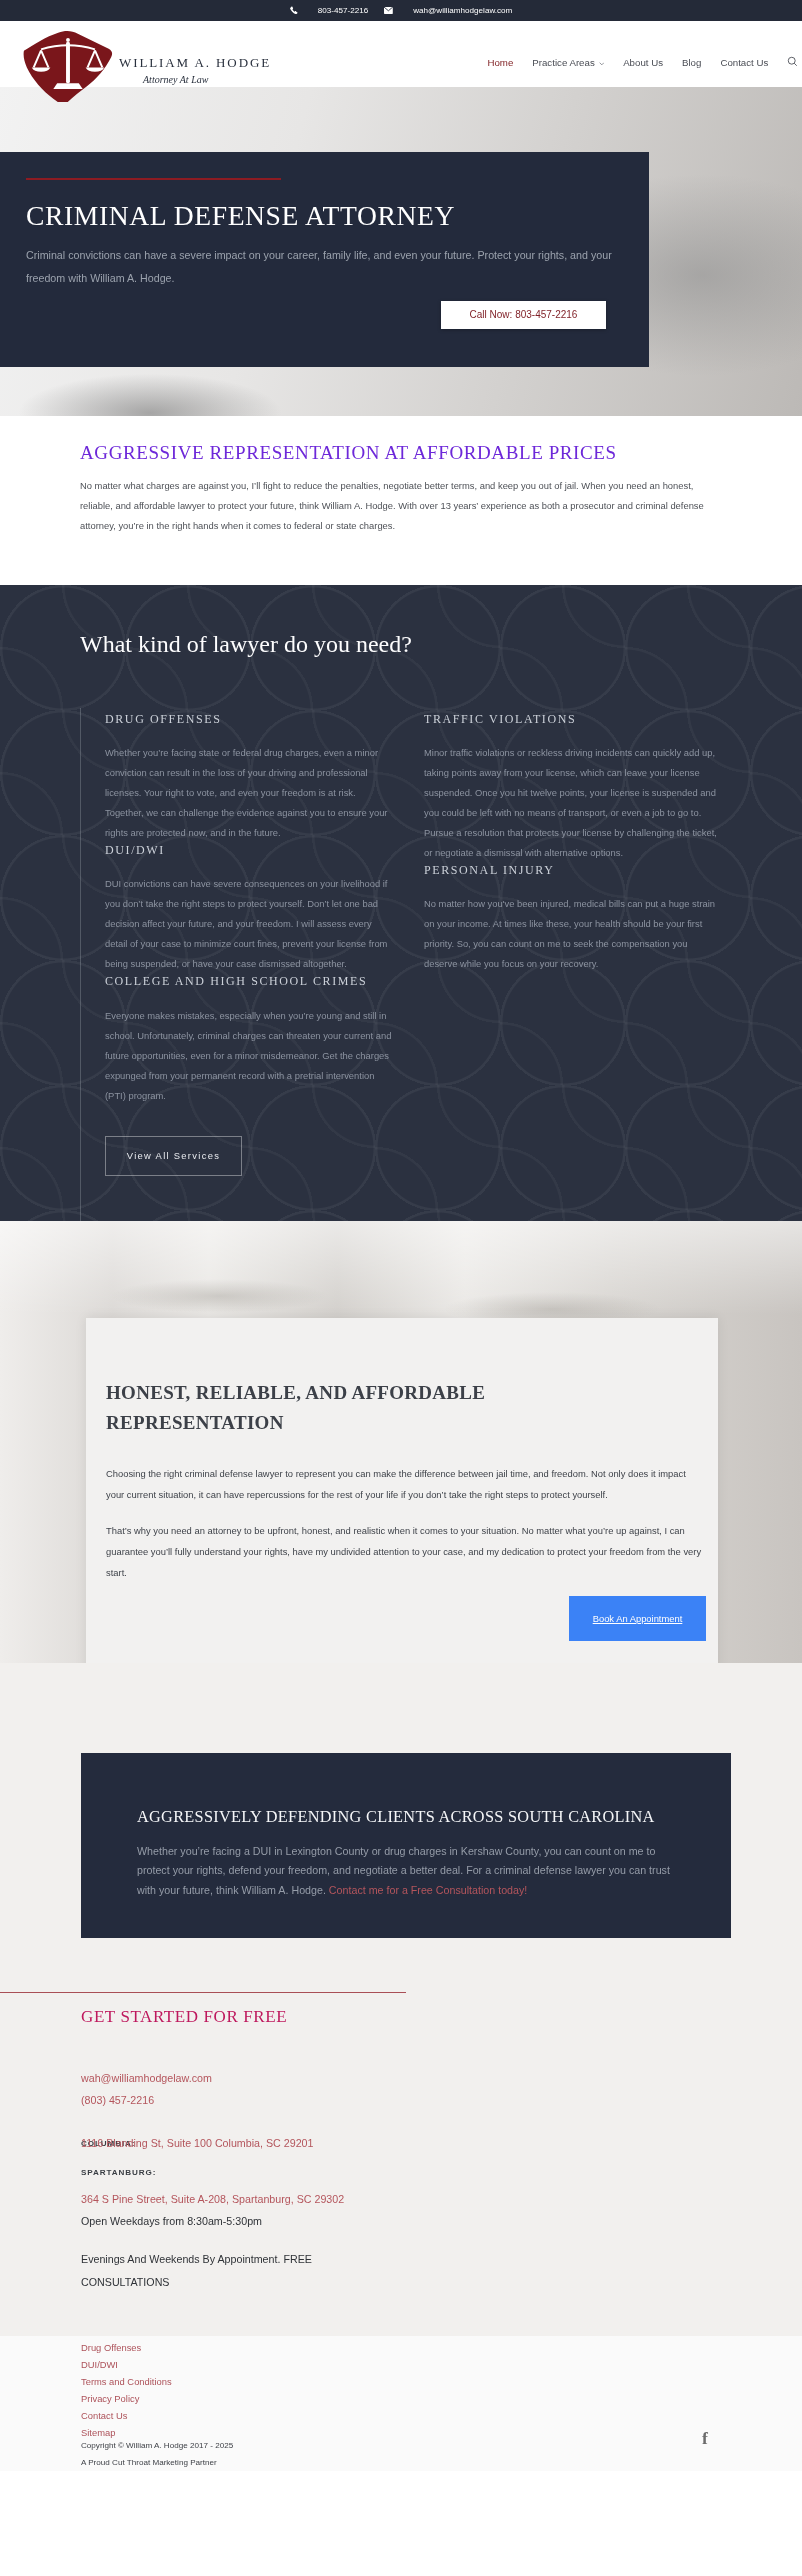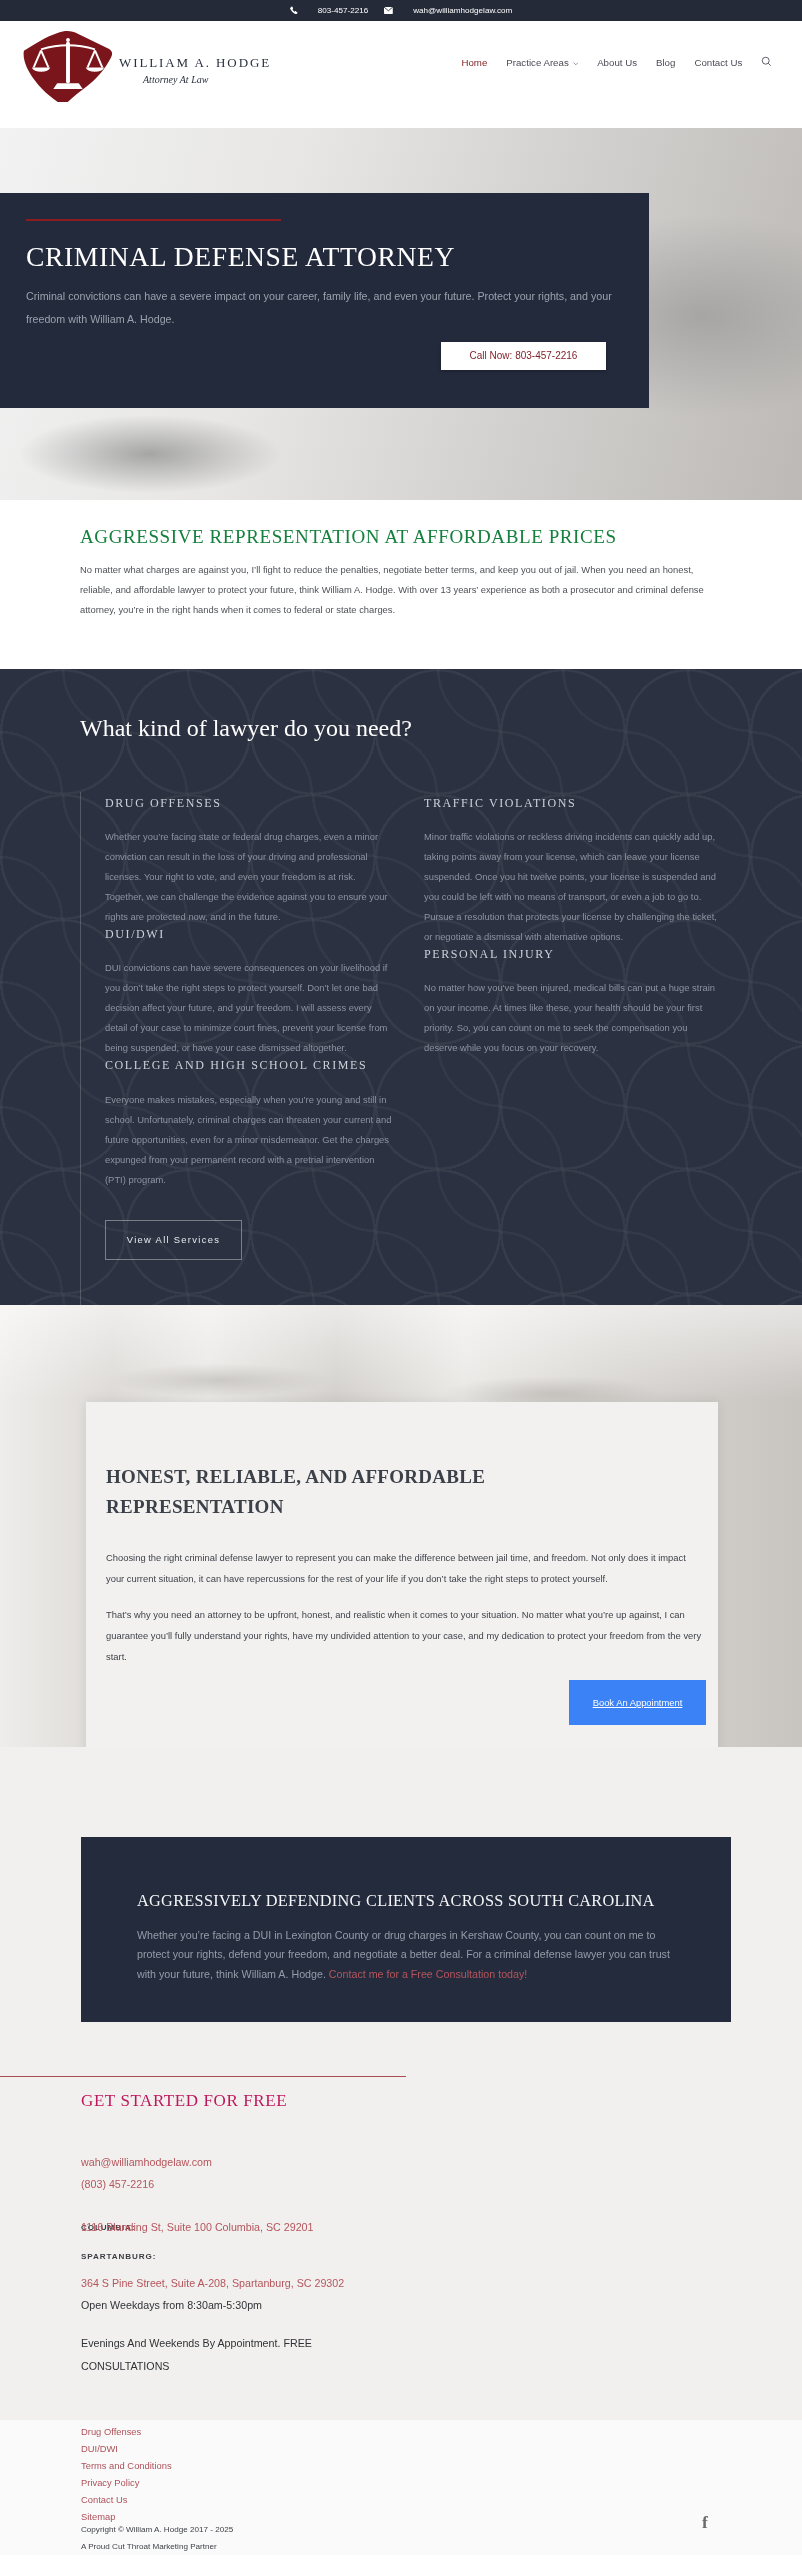--- a/index.html
+++ b/index.html
@@ -7,45 +7,45 @@
   .serif{font-family:"Liberation Serif","DejaVu Serif",serif;}
   a{text-decoration:none;}
   section{position:relative;overflow:visible;}
 
   
   .topbar{height:20.7px;background:#242a38;display:flex;align-items:center;justify-content:center;gap:16.3px;}
   .topbar .tb-item{display:flex;align-items:center;gap:20px;color:#ffffff;font-size:8.1px;}
   .topbar svg{display:block;}
 
   
-  .header{height:107px;background:#ffffff;z-index:30;}
+  .header{height:66px;background:#ffffff;z-index:30;}
   .logo-shape{position:absolute;left:19px;top:7.5px;width:98px;height:74px;z-index:31;}
   .brand-text{position:absolute;left:119px;top:34px;z-index:31;}
   .brand-name{font-family:"Liberation Serif","DejaVu Serif",serif;font-size:13px;letter-spacing:1.9px;color:#2a313e;}
   .brand-tag{font-family:"Liberation Serif","DejaVu Serif",serif;font-style:italic;font-size:10px;color:#2a313e;margin-top:3.8px;margin-left:24px;}
-  .nav{position:absolute;right:30px;top:35px;display:flex;align-items:center;gap:19px;font-size:9.7px;color:#4a4d55;}
+  .nav{position:absolute;right:4px;top:35px;display:flex;align-items:center;gap:19px;font-size:9.7px;color:#4a4d55;}
   .nav .nav-item{color:#4a4d55;display:flex;align-items:center;gap:3.8px;cursor:pointer;}
   .nav .nav-item.active{color:#7e1d20;}
 
   
-  .hero{height:372px;
+  .hero{height:329px;
     background:
       radial-gradient(ellipse 263px 144px at 702px 188px, rgba(140,140,140,.55), transparent 70%),
       radial-gradient(ellipse 188px 56px at 150px 326px, rgba(110,110,110,.55), transparent 70%),
       linear-gradient(105deg,#f2f2f2 0%,#e7e6e5 35%,#d3d1cf 65%,#bcb9b6 100%);}
   .hero-box{position:absolute;left:0;top:65px;width:649px;height:215px;background:#232a3c;}
   .hero-line{position:absolute;left:26px;top:26px;width:255px;height:1.9px;background:#8d1b22;}
   .hero-title{position:absolute;left:26px;top:48px;margin:0;color:#ffffff;font-size:27.6px;font-weight:400;letter-spacing:0.6px;}
   .hero-sub{position:absolute;left:26px;top:92px;width:599px;color:#9ba2ad;font-size:10.7px;line-height:2.2;}
   .hero-cta{position:absolute;left:441px;top:149px;width:165px;height:28px;background:#ffffff;color:#7e1d24;
     font-size:10px;display:flex;align-items:center;justify-content:center;border:none;cursor:pointer;box-shadow:0 1.3px 3.8px rgba(0,0,0,.25);}
 
   
   .intro{height:169px;background:#ffffff;}
-  .intro h2{position:absolute;left:80px;top:26px;margin:0;font-size:19px;font-weight:400;letter-spacing:0.6px;color:#15803d;}
+  .intro h2{position:absolute;left:80px;top:26px;margin:0;font-size:19px;font-weight:400;letter-spacing:0.6px;color:#6d28d9;}
   .intro p{position:absolute;left:80px;top:60px;width:644px;margin:0;font-size:9.4px;line-height:20px;color:#4e5157;}
 
   
   .services{height:636px;background-color:#2b3140;
     background-image:
       radial-gradient(circle at 63px 63px, transparent 60px, rgba(255,255,255,.05) 61px, rgba(255,255,255,.05) 63px, transparent 63px),
       radial-gradient(circle at 0px 125px, transparent 60px, rgba(255,255,255,.04) 61px, rgba(255,255,255,.04) 63px, transparent 63px),
       radial-gradient(circle at 125px 0px, transparent 60px, rgba(255,255,255,.04) 61px, rgba(255,255,255,.04) 63px, transparent 63px);
     background-size:125px 125px;}
   .services h2{position:absolute;left:80px;top:46px;margin:0;font-size:24px;font-weight:400;color:#fdfdfe;}

